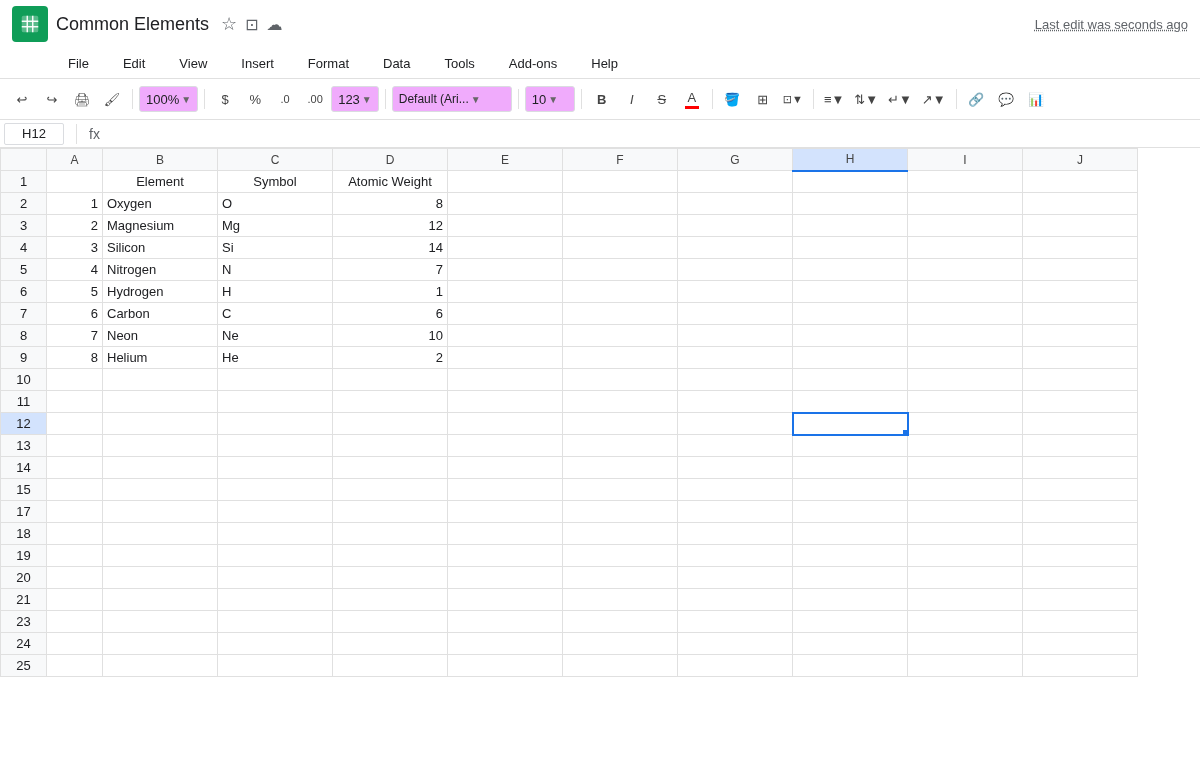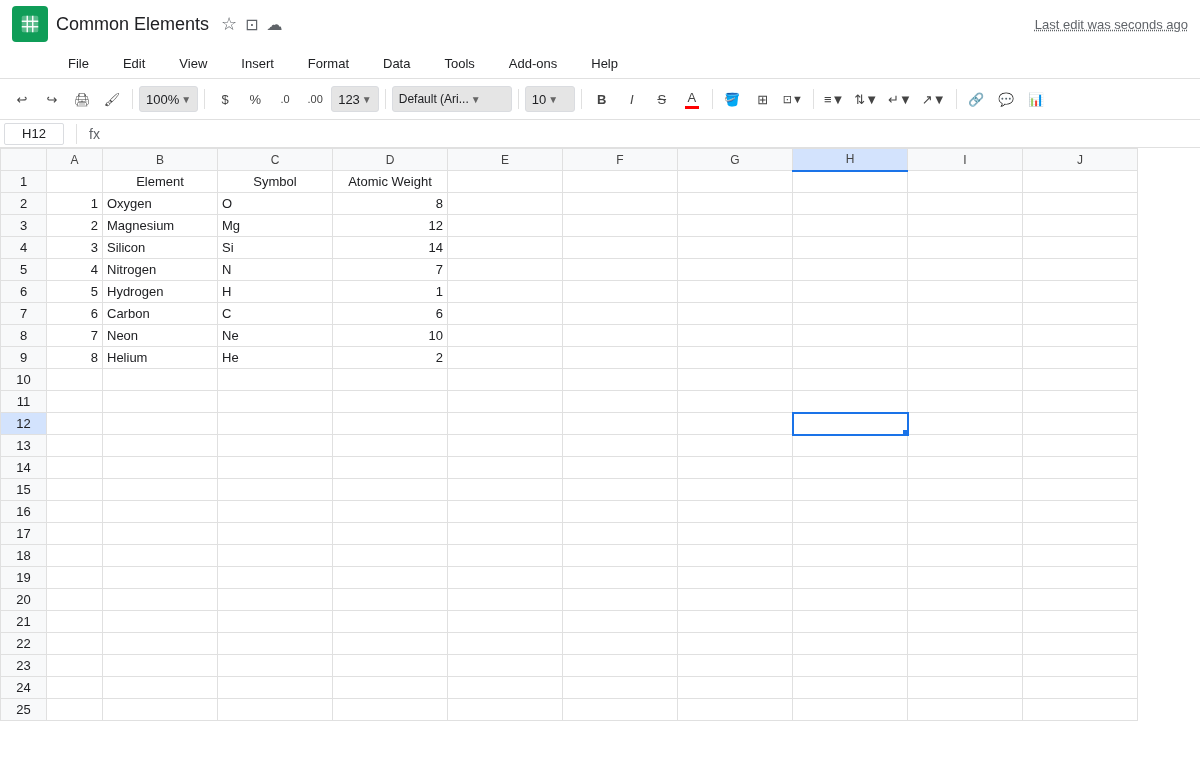--- a/index.html
+++ b/index.html
@@ -102,21 +102,21 @@
       display: flex;
       align-items: center;
       gap: 2px;
       height: 26px;
       border: 1px solid #dadce0;
       border-radius: 3px;
       padding: 0 6px;
       cursor: pointer;
       font-size: 13px;
       color: #202124;
-      background: #e5e5e5;
+      background: #f0abfc;
     }
     .toolbar-dropdown .arrow { font-size: 10px; color: #666; }
     .bold-btn { font-weight: bold; }
     .italic-btn { font-style: italic; }
     .strikethrough-btn { text-decoration: line-through; }
     .text-color-btn {
       display: flex;
       flex-direction: column;
       align-items: center;
       gap: 1px;
@@ -564,33 +564,20 @@
             <td class="cell"></td>
             <td class="cell"></td>
             <td class="cell"></td>
             <td class="cell"></td>
             <td class="cell"></td>
             <td class="cell"></td>
             <td class="cell"></td>
             <td class="cell"></td>
           </tr>
       <tr>
-            <td class="row-header cell">16</td>
-            <td class="cell"></td>
-            <td class="cell"></td>
-            <td class="cell"></td>
-            <td class="cell"></td>
-            <td class="cell"></td>
-            <td class="cell"></td>
-            <td class="cell"></td>
-            <td class="cell"></td>
-            <td class="cell"></td>
-            <td class="cell"></td>
-          </tr>
-      <tr>
             <td class="row-header cell">17</td>
             <td class="cell"></td>
             <td class="cell"></td>
             <td class="cell"></td>
             <td class="cell"></td>
             <td class="cell"></td>
             <td class="cell"></td>
             <td class="cell"></td>
             <td class="cell"></td>
             <td class="cell"></td>
@@ -630,33 +617,20 @@
             <td class="cell"></td>
             <td class="cell"></td>
             <td class="cell"></td>
             <td class="cell"></td>
             <td class="cell"></td>
             <td class="cell"></td>
             <td class="cell"></td>
           </tr>
       <tr>
             <td class="row-header cell">21</td>
-            <td class="cell"></td>
-            <td class="cell"></td>
-            <td class="cell"></td>
-            <td class="cell"></td>
-            <td class="cell"></td>
-            <td class="cell"></td>
-            <td class="cell"></td>
-            <td class="cell"></td>
-            <td class="cell"></td>
-            <td class="cell"></td>
-          </tr>
-      <tr>
-            <td class="row-header cell">22</td>
             <td class="cell"></td>
             <td class="cell"></td>
             <td class="cell"></td>
             <td class="cell"></td>
             <td class="cell"></td>
             <td class="cell"></td>
             <td class="cell"></td>
             <td class="cell"></td>
             <td class="cell"></td>
             <td class="cell"></td>

